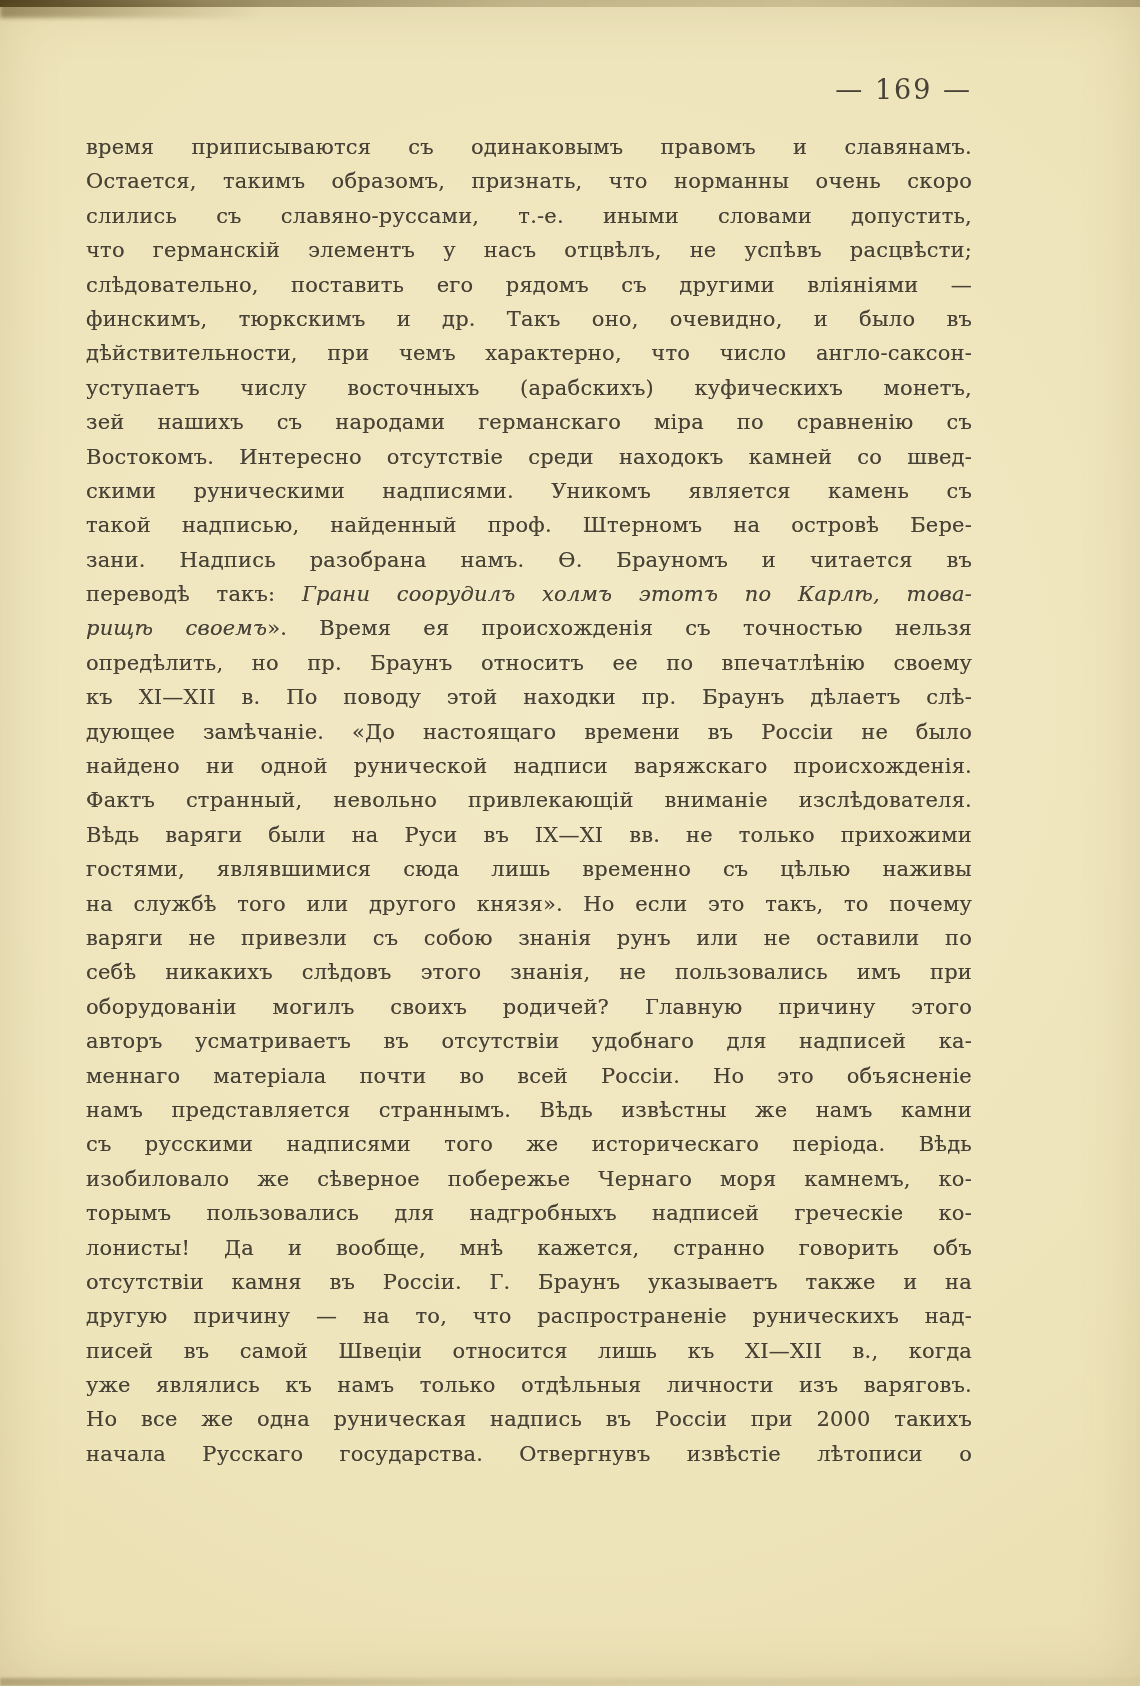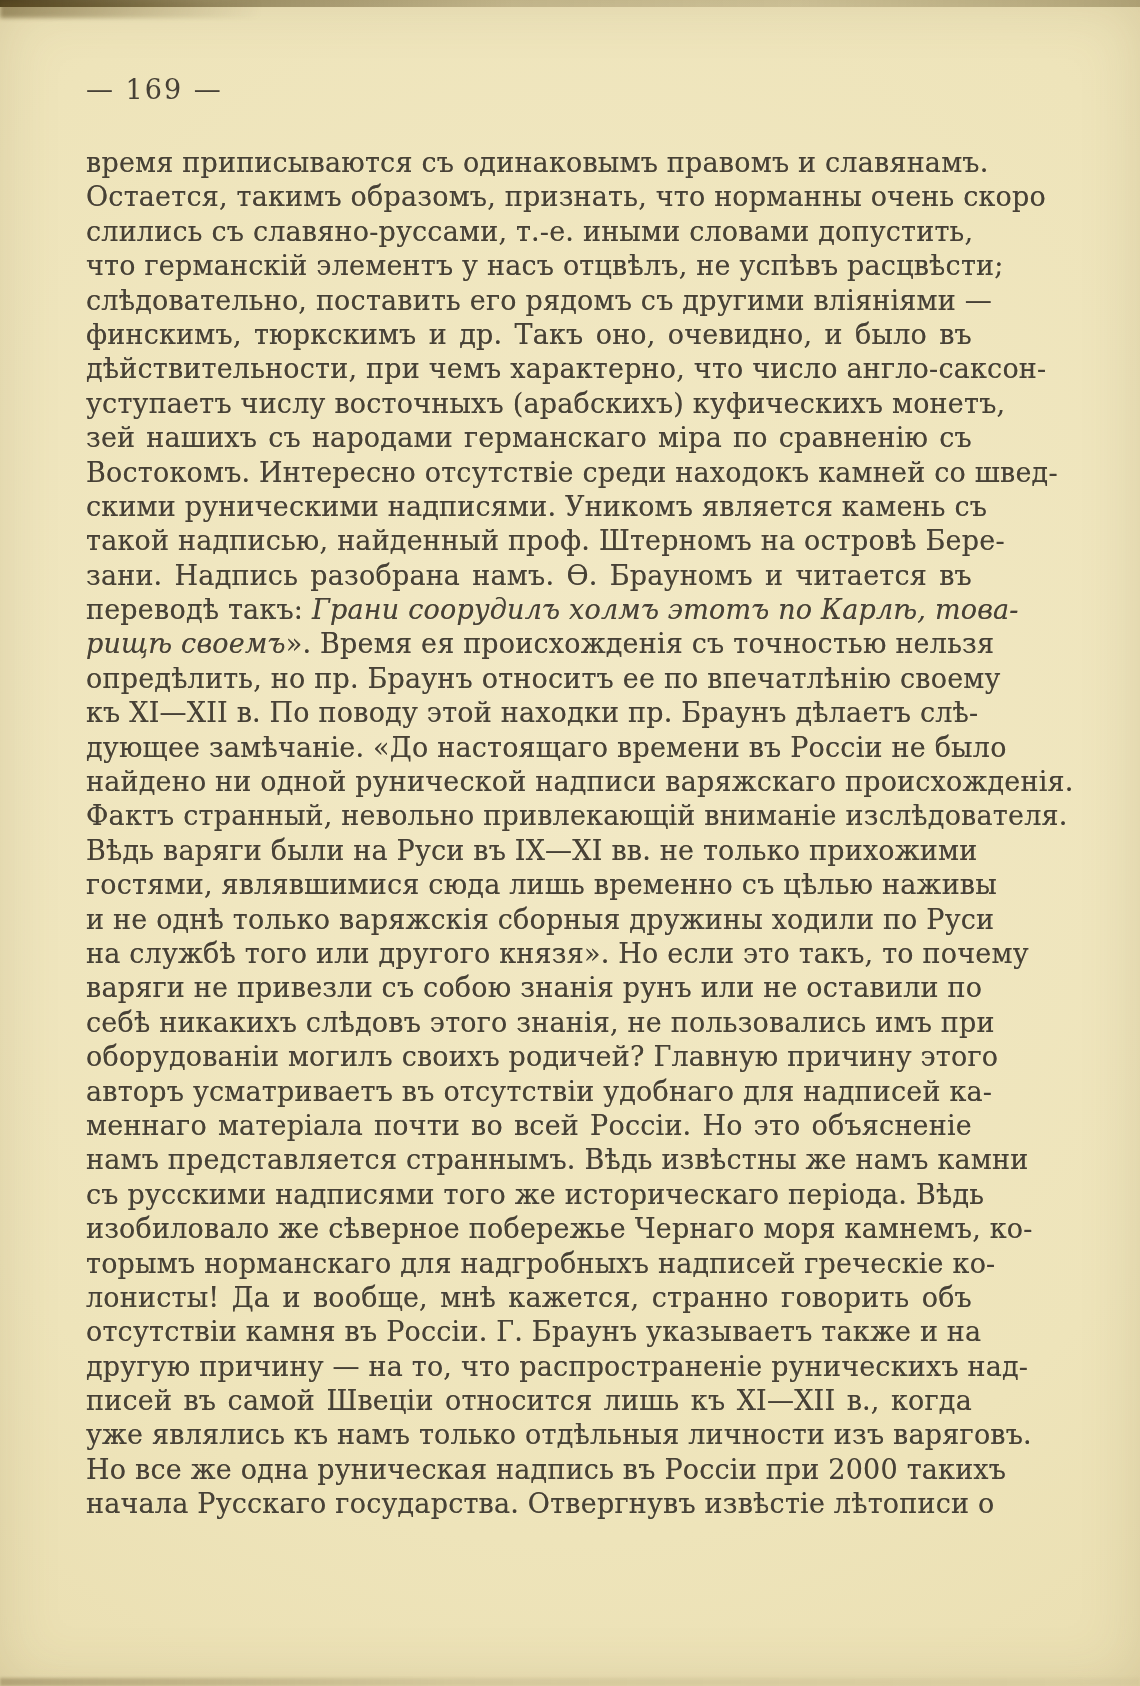--- a/index.html
+++ b/index.html
@@ -49,31 +49,31 @@
       rgba(100, 82, 40, 0.35) 0%,
       rgba(110, 92, 48, 0.12) 40%,
       rgba(110, 92, 48, 0.05) 100%);
     filter: blur(1.5px);
   }
   .page-number {
     position: absolute;
     top: 74px;
     left: 86px;
     width: 886px;
-    text-align: left;
+    text-align: right;
     font-size: 27px;
     letter-spacing: 2px;
     color: var(--ink, #474136);
   }
   .text-block {
     position: absolute;
-    top: 146px;
+    top: 130px;
     left: 86px;
     width: 886px;
-    font-size: 27px;
+    font-size: 21px;
     line-height: 34.4px;
     letter-spacing: 0.2px;
     text-shadow: 0 0 0.4px rgba(71, 65, 54, 0.55);
   }
   .line {
     height: 34.4px;
     white-space: nowrap;
     text-align: justify;
     text-align-last: justify;
     -moz-text-align-last: justify;
@@ -103,31 +103,30 @@
       <div class="line"><span>зани. Надпись разобрана намъ. Ѳ. Брауномъ и читается въ</span></div>
       <div class="line"><span>переводѣ такъ: </span><em>Грани соорудилъ холмъ этотъ по Карлѣ, това-</em></div>
       <div class="line"><em>рищѣ своемъ</em><span>». Время ея происхожденія съ точностью нельзя</span></div>
       <div class="line"><span>опредѣлить, но пр. Браунъ относитъ ее по впечатлѣнію своему</span></div>
       <div class="line"><span>къ XI—XII в. По поводу этой находки пр. Браунъ дѣлаетъ слѣ-</span></div>
       <div class="line"><span>дующее замѣчаніе. «До настоящаго времени въ Россіи не было</span></div>
       <div class="line"><span>найдено ни одной рунической надписи варяжскаго происхожденія.</span></div>
       <div class="line"><span>Фактъ странный, невольно привлекающій вниманіе изслѣдователя.</span></div>
       <div class="line"><span>Вѣдь варяги были на Руси въ IX—XI вв. не только прихожими</span></div>
       <div class="line"><span>гостями, являвшимися сюда лишь временно съ цѣлью наживы</span></div>
-      <div class="line"><span>и не однѣ только варяжскія сборныя дружины ходили по Руси</span></div>
       <div class="line"><span>на службѣ того или другого князя». Но если это такъ, то почему</span></div>
       <div class="line"><span>варяги не привезли съ собою знанія рунъ или не оставили по</span></div>
       <div class="line"><span>себѣ никакихъ слѣдовъ этого знанія, не пользовались имъ при</span></div>
       <div class="line"><span>оборудованіи могилъ своихъ родичей? Главную причину этого</span></div>
       <div class="line"><span>авторъ усматриваетъ въ отсутствіи удобнаго для надписей ка-</span></div>
       <div class="line"><span>меннаго матеріала почти во всей Россіи. Но это объясненіе</span></div>
       <div class="line"><span>намъ представляется страннымъ. Вѣдь извѣстны же намъ камни</span></div>
       <div class="line"><span>съ русскими надписями того же историческаго періода. Вѣдь</span></div>
       <div class="line"><span>изобиловало же сѣверное побережье Чернаго моря камнемъ, ко-</span></div>
-      <div class="line"><span>торымъ норманскаго для надгробныхъ надписей греческіе ко-</span></div>
+      <div class="line"><span>торымъ пользовались для надгробныхъ надписей греческіе ко-</span></div>
       <div class="line"><span>лонисты! Да и вообще, мнѣ кажется, странно говорить объ</span></div>
       <div class="line"><span>отсутствіи камня въ Россіи. Г. Браунъ указываетъ также и на</span></div>
       <div class="line"><span>другую причину — на то, что распространеніе руническихъ над-</span></div>
       <div class="line"><span>писей въ самой Швеціи относится лишь къ XI—XII в., когда</span></div>
       <div class="line"><span>уже являлись къ намъ только отдѣльныя личности изъ варяговъ.</span></div>
       <div class="line"><span>Но все же одна руническая надпись въ Россіи при 2000 такихъ</span></div>
       <div class="line"><span>начала Русскаго государства. Отвергнувъ извѣстіе лѣтописи о</span></div>
     </div>
   <div class="scan-edge-bottom"></div>
 </div>

